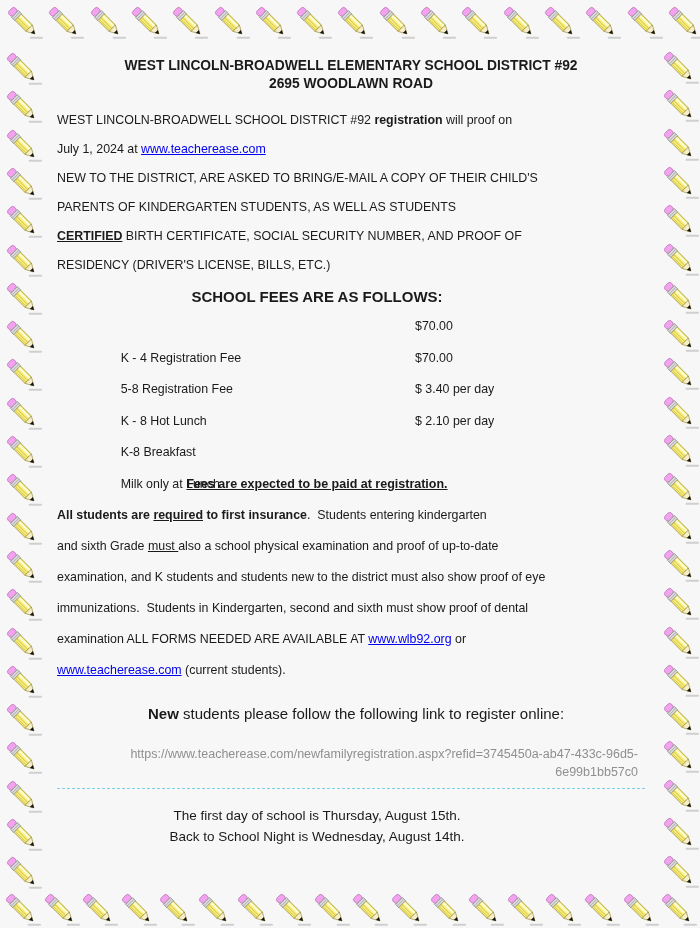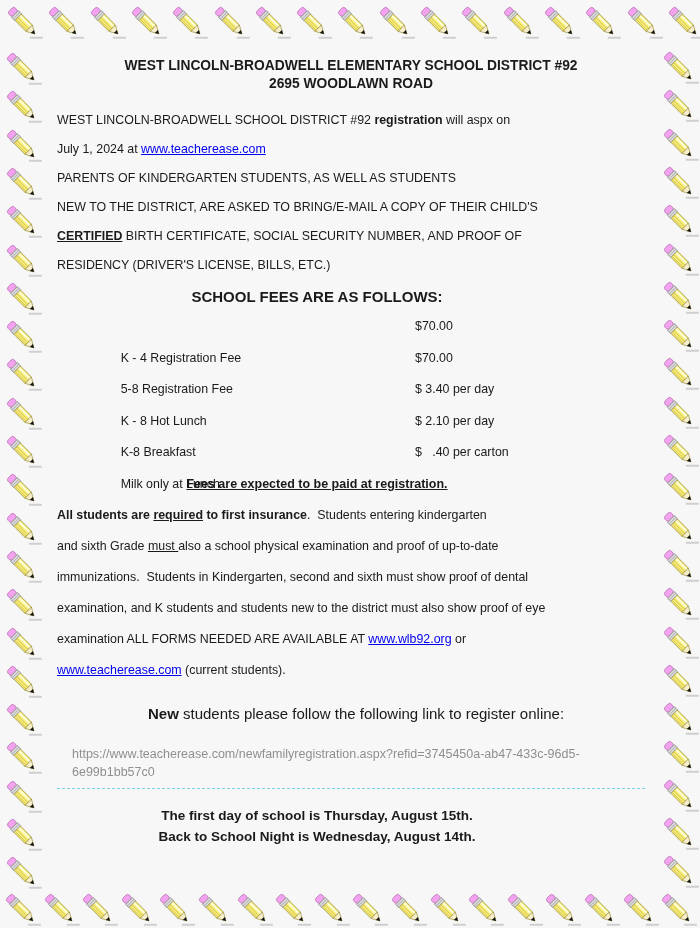--- a/index.html
+++ b/index.html
@@ -23,23 +23,23 @@
   #intro{margin-top:13px;}
   .bodyline{font-size:12.4px;line-height:29px;height:29px;}
   .center-narrow{width:520px;text-align:center;}
   #fees-heading{font-weight:bold;font-size:15px;line-height:29px;height:29px;margin-top:2px;}
   .fee-row{position:relative;font-size:12.4px;line-height:31.6px;height:31.6px;white-space:pre-wrap;}
   .fee-label{margin-left:43px;}
   .fee-value{position:absolute;left:358px;top:0;}
   #fees-note{font-size:12.5px;line-height:31px;height:31px;}
   .insline{font-size:12.4px;line-height:31px;height:31px;}
   #register-line{font-size:15px;line-height:29px;height:29px;margin-top:13px;padding-left:91px;}
-  #url-block{margin-top:17px;margin-left:15px;width:566px;font-size:12.5px;line-height:18.5px;color:var(--url-color);}
+  #url-block{margin-top:17px;margin-left:15px;width:566px;font-size:12.5px;line-height:18.5px;color:var(--url-color);text-align:right;}
   #divider{margin-top:6px;width:588px;border-top:1px dashed var(--divider-color);height:0;}
-  #footer{margin-top:16px;font-weight:bold;font-size:13.5px;line-height:21.5px;}
+  #footer{margin-top:16px;font-weight:normal;font-size:13.5px;line-height:21.5px;}
   a.doclink{color:var(--link-color);text-decoration:underline;cursor:pointer;}
   .b{font-weight:bold;}
   .u{text-decoration:underline;}
 </style>
 </head>
 <body>
 
 <svg width="0" height="0" style="position:absolute" aria-hidden="true">
   <defs>
     <g id="pencil-shape">
@@ -303,24 +303,24 @@
   </div>
 
 <div id="content">
 
   <div id="doc-title">
     <div class="line">WEST LINCOLN-BROADWELL ELEMENTARY SCHOOL DISTRICT #92</div>
     <div class="line">2695 WOODLAWN ROAD</div>
   </div>
 
   <div id="intro">
-    <div class="bodyline line"><span>WEST LINCOLN-BROADWELL SCHOOL DISTRICT #92 </span><span class="b">registration</span><span> will aspx on</span></div>
+    <div class="bodyline line"><span>WEST LINCOLN-BROADWELL SCHOOL DISTRICT #92 </span><span class="b">registration</span><span> will proof on</span></div>
     <div class="bodyline line"><span>July 1, 2024 at </span><a class="doclink">www.teacherease.com</a></div>
+    <div class="bodyline line">NEW TO THE DISTRICT, ARE ASKED TO BRING/E-MAIL A COPY OF THEIR CHILD'S</div>
     <div class="bodyline line">PARENTS OF KINDERGARTEN STUDENTS, AS WELL AS STUDENTS</div>
-    <div class="bodyline line">NEW TO THE DISTRICT, ARE ASKED TO BRING/E-MAIL A COPY OF THEIR CHILD'S</div>
     <div class="bodyline line"><span class="b u">CERTIFIED</span><span> BIRTH CERTIFICATE, SOCIAL SECURITY NUMBER, AND PROOF OF</span></div>
     <div class="bodyline line">RESIDENCY (DRIVER'S LICENSE, BILLS, ETC.)</div>
   </div>
 
   <div id="fees-heading" class="center-narrow">SCHOOL FEES ARE AS FOLLOWS:</div>
 
   <div id="fees-table">
     <div class="fee-row">
       <span class="fee-label line">K - 4 Registration Fee</span>
       <span class="fee-value line">$70.00</span>
@@ -336,31 +336,30 @@
       <span class="fee-value line">$ 3.40 per day</span>
     </div>
 
     <div class="fee-row">
       <span class="fee-label line">K-8 Breakfast</span>
       <span class="fee-value line">$ 2.10 per day</span>
     </div>
 
     <div class="fee-row">
       <span class="fee-label line">Milk only at Lunch</span>
-      <span class="fee-value line">$   .40 per carton</span>
     </div>
   </div>
 
   <div class="center-narrow" id="fees-note"><span class="b u">Fees are expected to be paid at registration.</span></div>
 
   <div id="insurance">
     <div class="insline line"><span class="b">All students are </span><span class="b u">required</span><span class="b"> to first insurance</span><span>.  Students entering kindergarten</span></div>
     <div class="insline line"><span>and sixth Grade </span><span class="u">must </span><span>also a school physical examination and proof of up-to-date</span></div>
+    <div class="insline line">examination, and K students and students new to the district must also show proof of eye</div>
     <div class="insline line">immunizations.  Students in Kindergarten, second and sixth must show proof of dental</div>
-    <div class="insline line">examination, and K students and students new to the district must also show proof of eye</div>
     <div class="insline line"><span>examination ALL FORMS NEEDED ARE AVAILABLE AT </span><a class="doclink">www.wlb92.org</a><span> or</span></div>
     <div class="insline line"><a class="doclink">www.teacherease.com</a><span> (current students).</span></div>
   </div>
 
   <div id="register-line" class="line"><span class="b">New</span><span> students please follow the following link to register online:</span></div>
 
   <div id="url-block">
     <div class="line">https://www.teacherease.com/newfamilyregistration.aspx?refid=3745450a-ab47-433c-96d5-</div>
     <div class="line">6e99b1bb57c0</div>
   </div>

